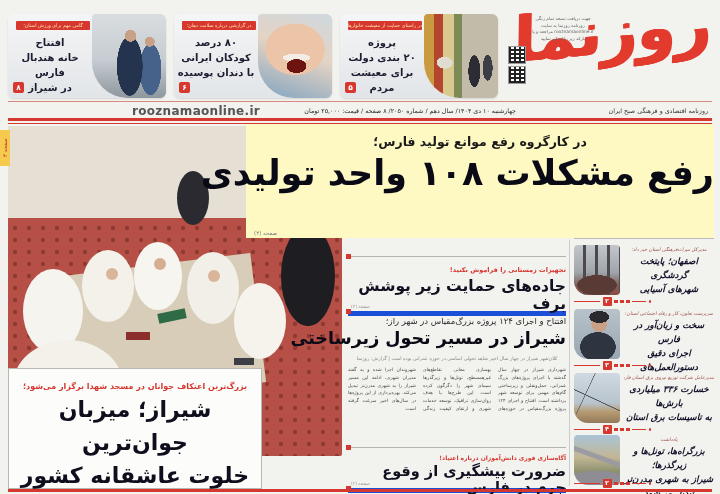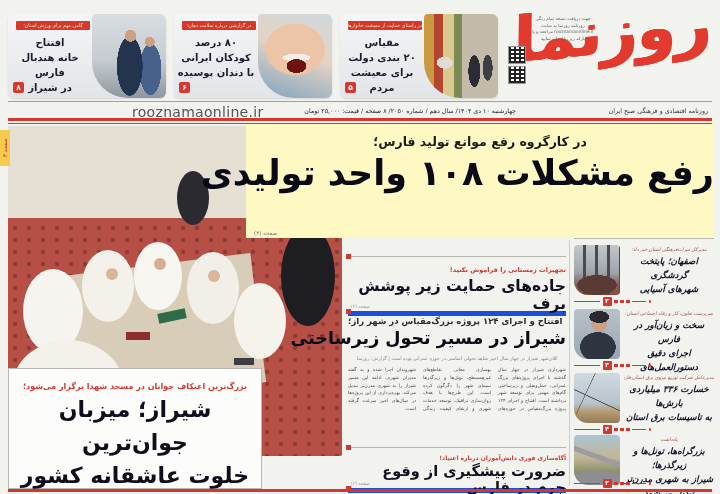--- a/index.html
+++ b/index.html
@@ -23,21 +23,21 @@
   .scan-note{position:absolute;left:30px;top:16px;width:66px;font-size:4.4px;color:#666;line-height:1.5;text-align:center;}
   .qr{position:absolute;width:16px;height:16px;background-color:#fff;background-image:repeating-linear-gradient(0deg,#222 0 2px,transparent 2px 4px),repeating-linear-gradient(90deg,#222 0 2px,#fff 2px 5px);border:1px solid #999;}
   .qr1{left:8px;top:46px;}
   .qr2{left:8px;top:66px;}
 
   
   .hairline{position:absolute;top:101px;left:8px;right:8px;height:1px;background:#d98a80;}
   .datebar{position:absolute;top:103px;left:8px;right:8px;height:15px;}
   .tagline{position:absolute;right:4px;top:4px;font-size:6.3px;color:#333;}
   .dateline{position:absolute;right:196px;top:4px;font-size:6.3px;color:#222;}
-  .website{position:absolute;left:84px;top:1px;font-size:14px;color:#555;font-weight:normal;direction:ltr;letter-spacing:.3px;padding-left:40px;}
+  .website{position:absolute;left:84px;top:1px;font-size:12px;color:#555;font-weight:bold;direction:ltr;letter-spacing:.3px;padding-left:40px;}
   .rule-thick{position:absolute;top:118px;left:8px;right:8px;height:3px;background:#d6372e;}
   .rule-thin{position:absolute;top:123px;left:8px;right:8px;height:1px;background:#d6372e;}
   .bottom-rule{position:absolute;top:489px;left:8px;right:8px;height:2.5px;background:#d6372e;}
 
   
   .main-photo{position:absolute;left:8px;top:126px;width:334px;height:330px;overflow:hidden;border-radius:2px;}
   .page-tag{position:absolute;left:0;top:130px;width:10px;height:36px;background:#f6c94f;color:#c03024;font-size:5.5px;writing-mode:vertical-rl;transform:rotate(180deg);text-align:center;line-height:10px;z-index:7;}
 
   
   .lead{position:absolute;left:246px;top:124px;width:468px;height:114px;background:#fef9c3;z-index:5;text-align:center;}
@@ -56,21 +56,21 @@
   .mid-box::before,.mid-box::after{content:"";position:absolute;left:-2px;width:5px;height:5px;background:#d6372e;}
   .mid-box::before{top:-3px;} .mid-box::after{bottom:-3px;}
   .box-snow{top:256px;height:54px;}
   .box-crime{top:447px;height:40px;}
   .mid-kicker{font-size:6.5px;font-weight:bold;color:#d6372e;}
   .box-snow .mid-kicker{margin-top:9px;}
   .box-crime .mid-kicker{margin-top:6px;font-size:6px;}
   .snow-headline{margin-top:3px;font-size:15.5px;font-weight:bold;color:#101020;}
   .crime-headline{margin-top:2px;font-size:14.5px;font-weight:bold;color:#101020;}
   .mini-ref{position:absolute;left:3px;bottom:2px;font-size:4.5px;color:#999;}
-  .infra-kicker{position:absolute;left:348px;top:316px;width:218px;text-align:left;font-size:8.5px;font-weight:bold;color:#2a2a2a;}
+  .infra-kicker{position:absolute;left:348px;top:316px;width:218px;text-align:right;font-size:8.5px;font-weight:normal;color:#2a2a2a;}
   .infra-headline{position:absolute;left:348px;top:328px;width:218px;text-align:center;font-size:17.5px;font-weight:bold;color:#0a0a16;white-space:nowrap;}
   .infra-byline{position:absolute;left:348px;top:356px;width:218px;text-align:center;font-size:4.8px;color:#888;}
   .body-cols{position:absolute;left:348px;top:366px;width:218px;height:76px;column-count:3;column-gap:7px;font-size:4.7px;line-height:1.65;color:#4a4a4a;text-align:justify;overflow:hidden;}
 
   
   .rc-topline{position:absolute;left:574px;top:238px;width:140px;height:1px;background:#bbb;}
   .divider-v{position:absolute;left:569px;top:240px;width:1px;height:246px;background:#ccc;}
   .rc-item{position:absolute;left:574px;width:140px;height:52px;}
   .rc-photo{position:absolute;left:0;top:1px;width:46px;height:50px;border-radius:4px 4px 4px 14px;}
   .rp1{background:radial-gradient(ellipse 20px 10px at 50% 80%,#5a3a34 98%,transparent),repeating-linear-gradient(90deg,transparent 0 9px,#4a4a50 9px 12px),linear-gradient(180deg,#c3c7cb 0%,#9fa5ab 55%,#7d6058 80%,#8c4a40 100%);}
@@ -112,21 +112,21 @@
       <span>کودکان ایرانی</span>
       <span>با دندان پوسیده</span>
     </div>
     <div class="tb-badge">۶</div>
   </div>
 
   <div class="top-box" style="left:340px">
     <div class="tb-photo p3"></div>
     <div class="tb-kicker">در راستای حمایت از معیشت خانوارها؛</div>
     <div class="tb-title">
-      <span>مقیاس</span>
+      <span>پروژه</span>
       <span>۲۰ بندی دولت</span>
       <span>برای معیشت مردم</span>
     </div>
     <div class="tb-badge">۵</div>
   </div>
 
   <div class="masthead">
     <div class="logo">روزنما</div>
     <div class="scan-note">جهت دریافت نسخه تمام رنگی روزنامه روزنما به سایت rooznamaonline.ir مراجعه و یا بارکد زیر را اسکن نمایید</div>
     <div class="qr qr1"></div>

